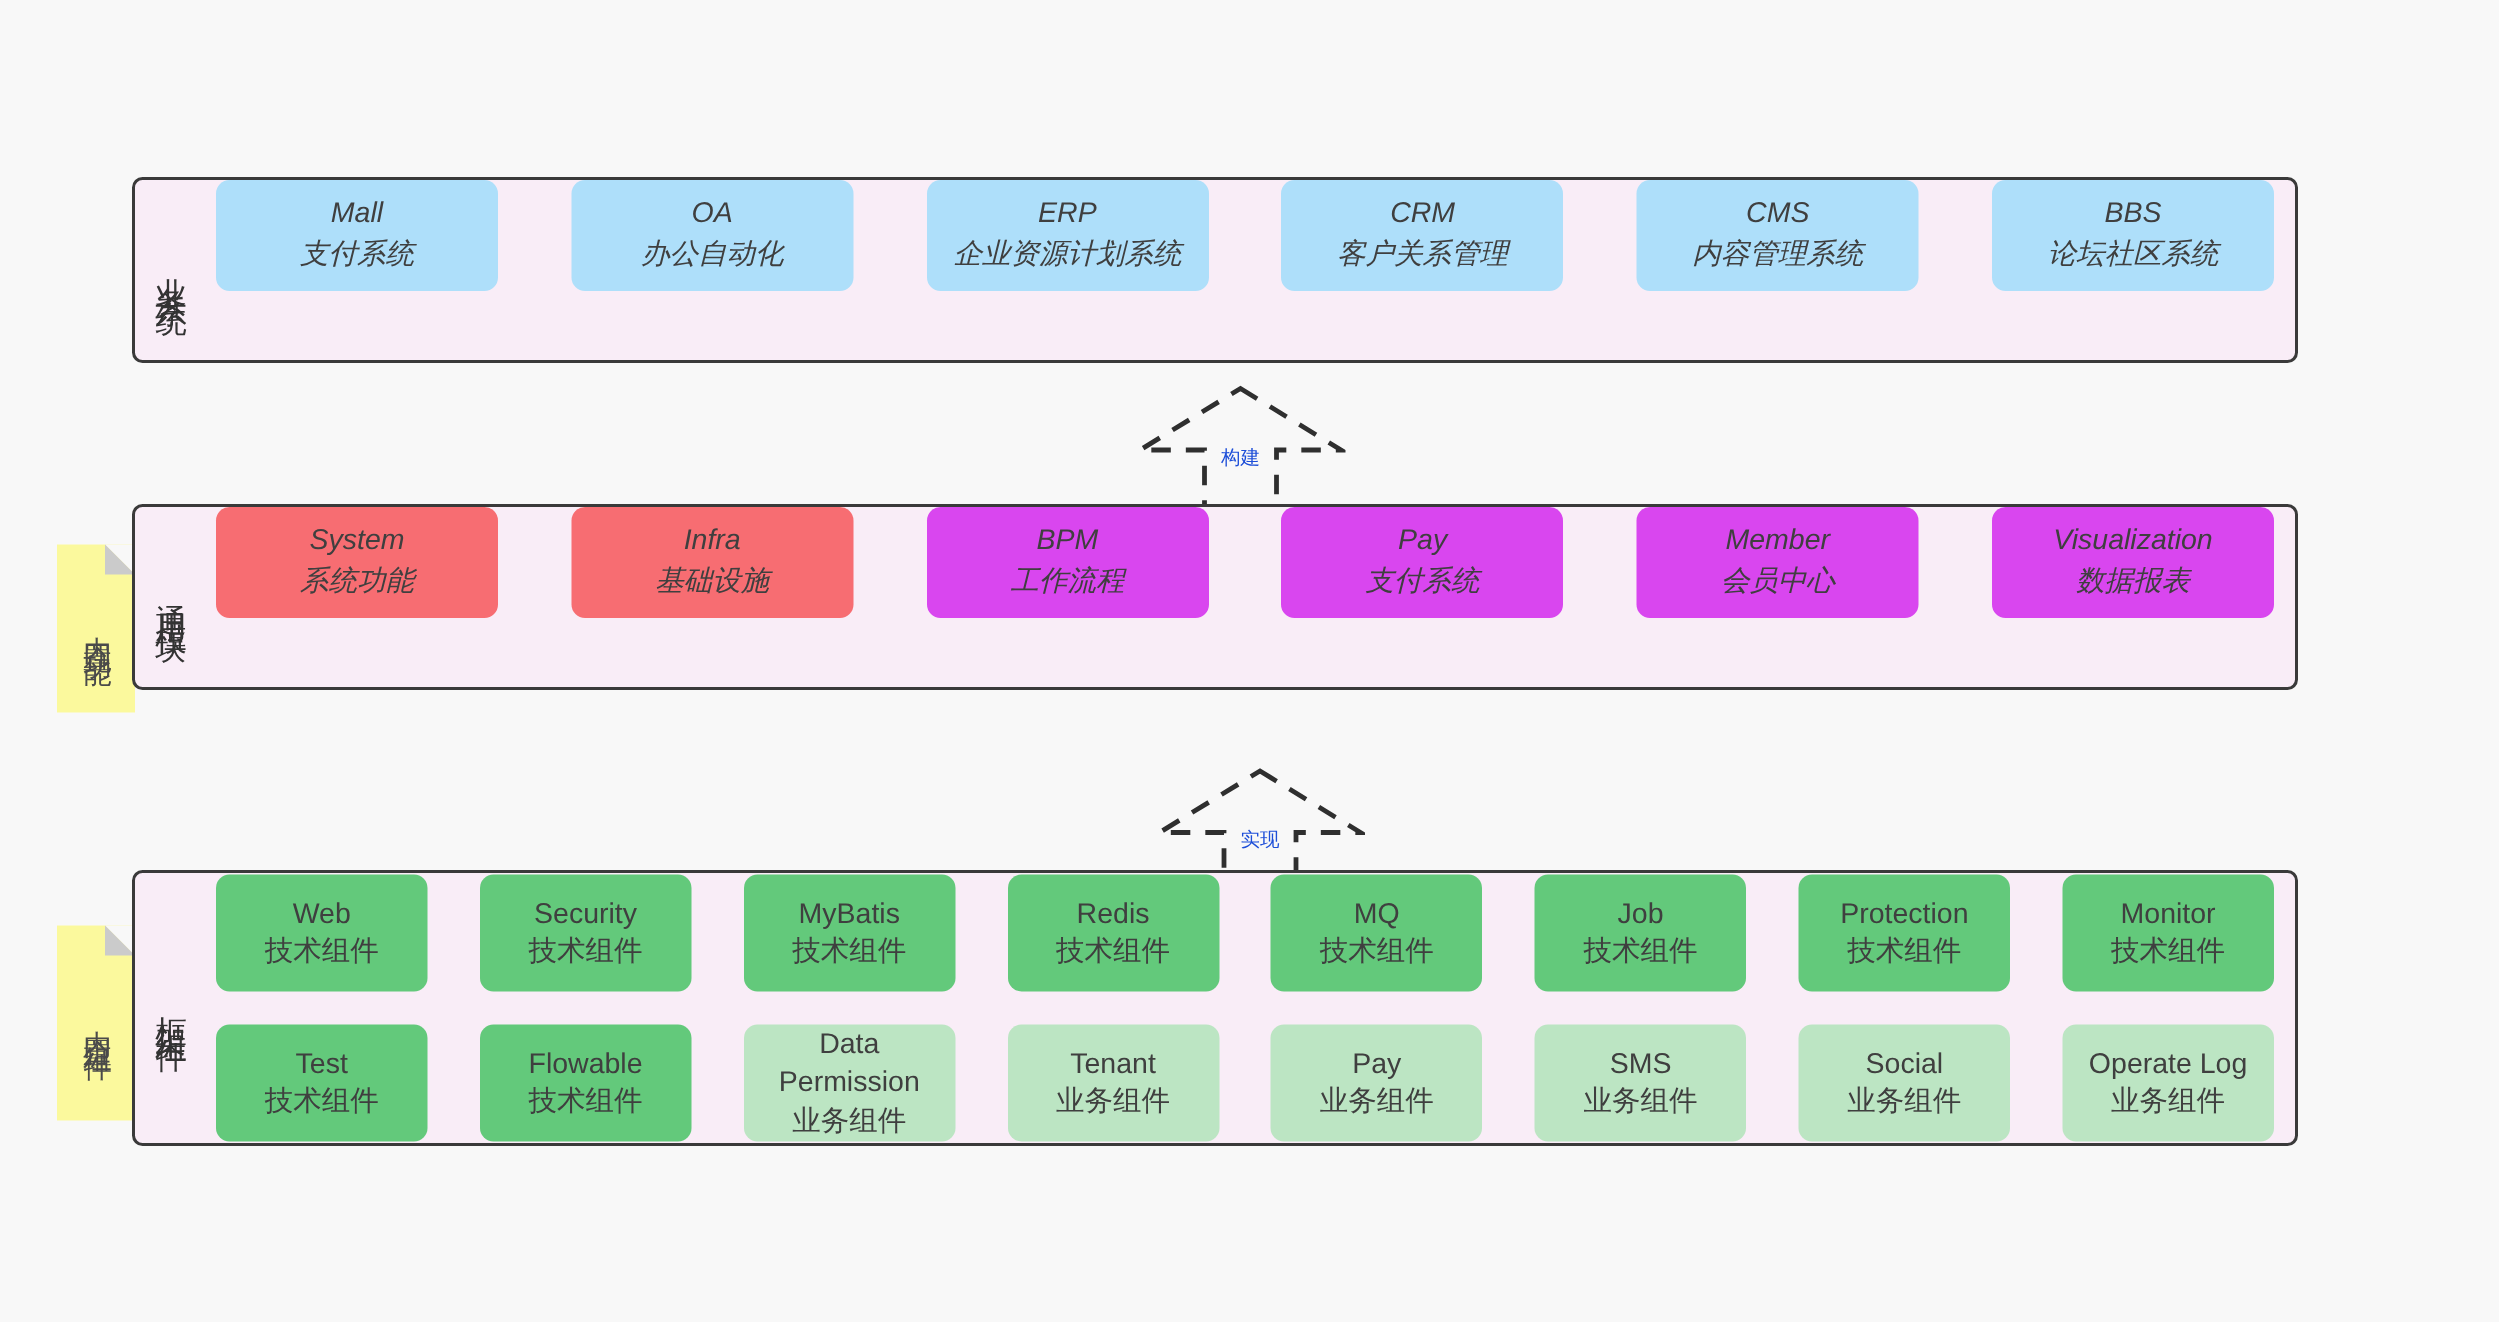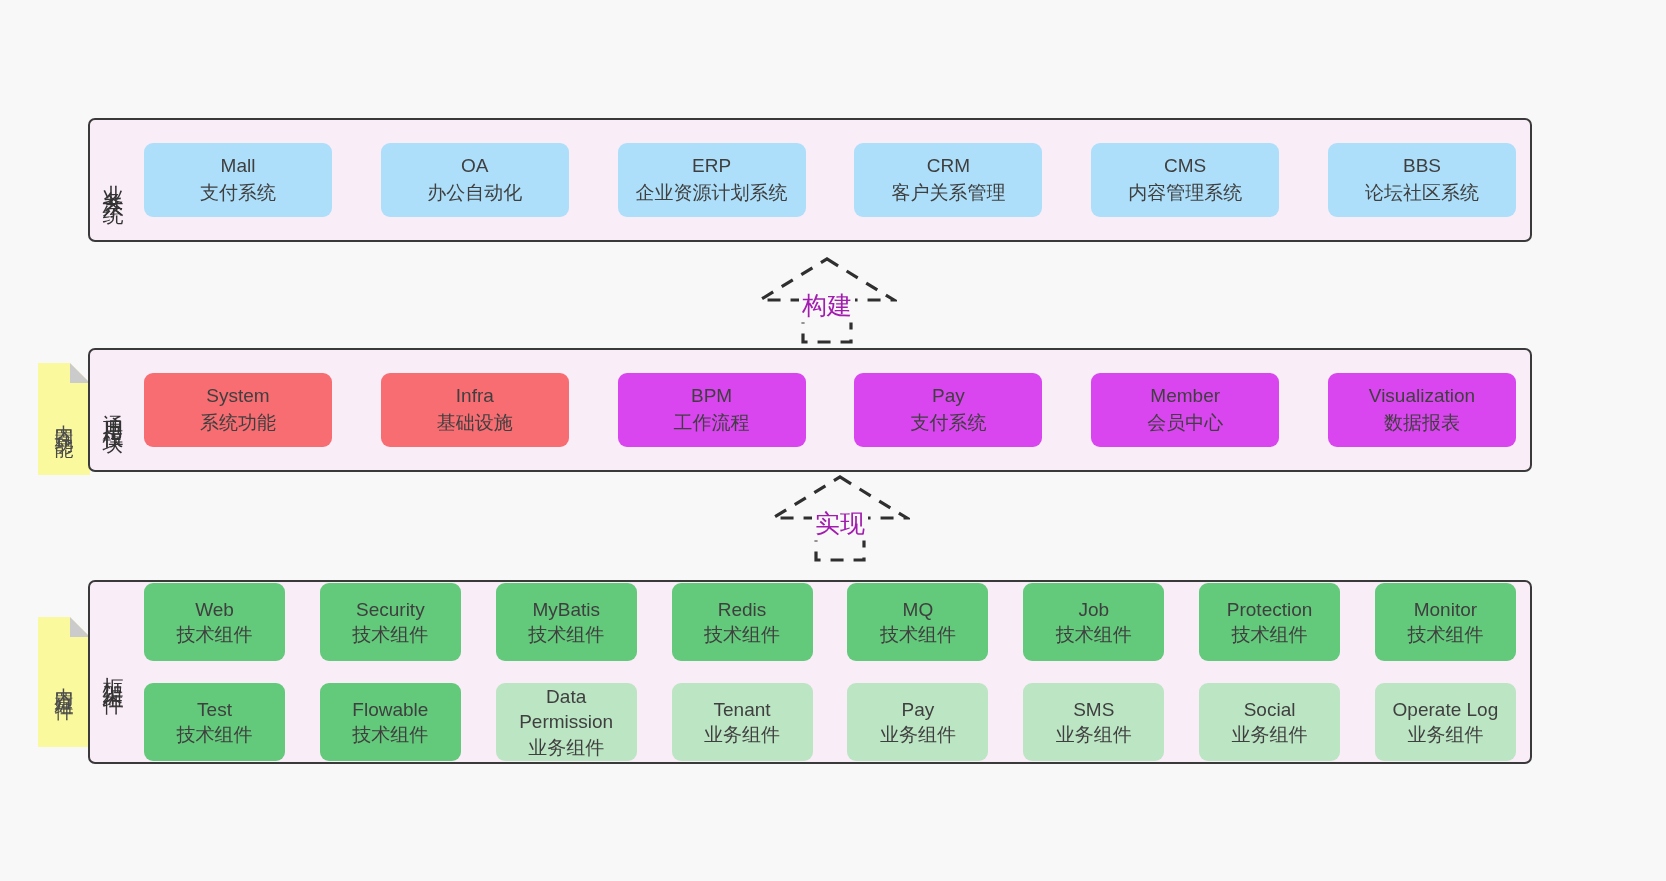--- a/index.html
+++ b/index.html
@@ -17,34 +17,35 @@
   .band {
     position:absolute; left:88px; width:1444px;
     background:#f9edf7;
     border:2px solid #3a3a3a;
     border-radius:7px;
     box-sizing:border-box;
     display:flex;
     z-index:2;
   }
   #band-business   { top:118px; height:124px; }
-  #band-modules    { top:348px; height:124px; }
+  #band-modules    { top:336px; height:124px; }
   #band-components { top:580px; height:184px; }
 
   .band-label {
     width:46px;
     display:flex; align-items:center; justify-content:center;
     writing-mode:vertical-rl; text-orientation:upright;
     font-size:21px; letter-spacing:6px; color:#333;
   }
 
   .box-row {
     flex:1;
-    display:flex; align-items:center; justify-content:space-between;
+    display:flex; align-items:flex-start; justify-content:space-between;
     padding:0 14px 0 8px;
+    font-style:italic;
   }
   .comp-rows {
     flex:1;
     display:flex; flex-direction:column; justify-content:center;
     gap:22px;
     padding:0 14px 0 8px;
   }
   .comp-row { display:flex; justify-content:space-between; }
 
   
@@ -81,28 +82,28 @@
     border-top:20px solid #f8f8f8; border-left:20px solid transparent;
   }
   .note::after {
     content:""; position:absolute; top:0; right:0; width:0; height:0;
     border-bottom:20px solid #cbcbcb; border-right:20px solid transparent;
   }
 
   
   .arrow { position:absolute; width:140px; height:90px; z-index:0; }
   #arrow-build     { left:757px; top:255px; }
-  #arrow-implement { left:770px; top:473px; }
+  #arrow-implement { left:770px; top:510px; }
   .arrow svg { display:block; width:100%; height:100%; }
   .arrow-label {
     position:absolute; left:50%; top:50px;
     transform:translate(-50%,-50%);
     background:#f8f8f8;
     padding:1px 3px;
-    font-size:25px; color:#a21caf;
+    font-size:13px; color:#1d4ed8;
     white-space:nowrap;
   }
 </style>
 </head>
 <body>
 
 <div id="canvas">
 
   <div class="band" id="band-business">
     <div class="band-label">业务系统</div>

